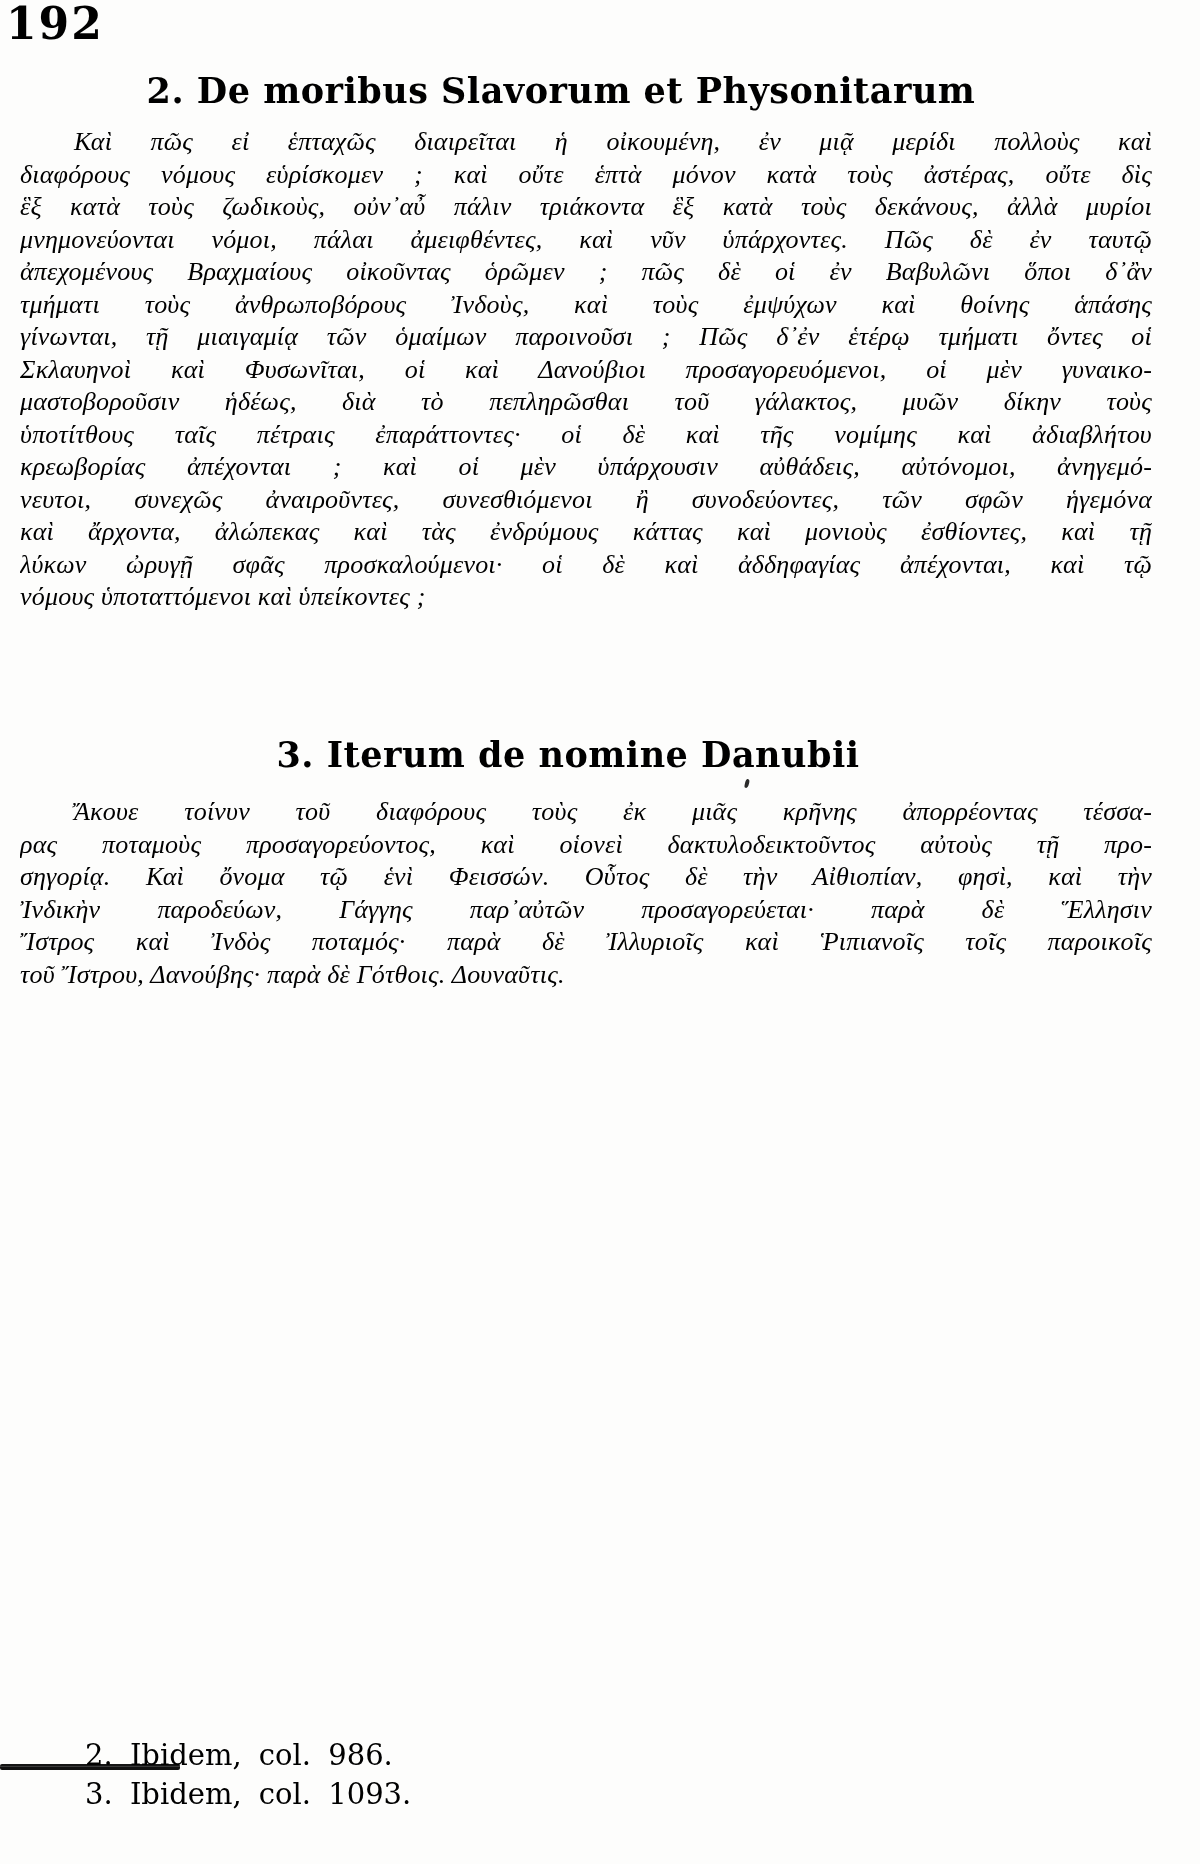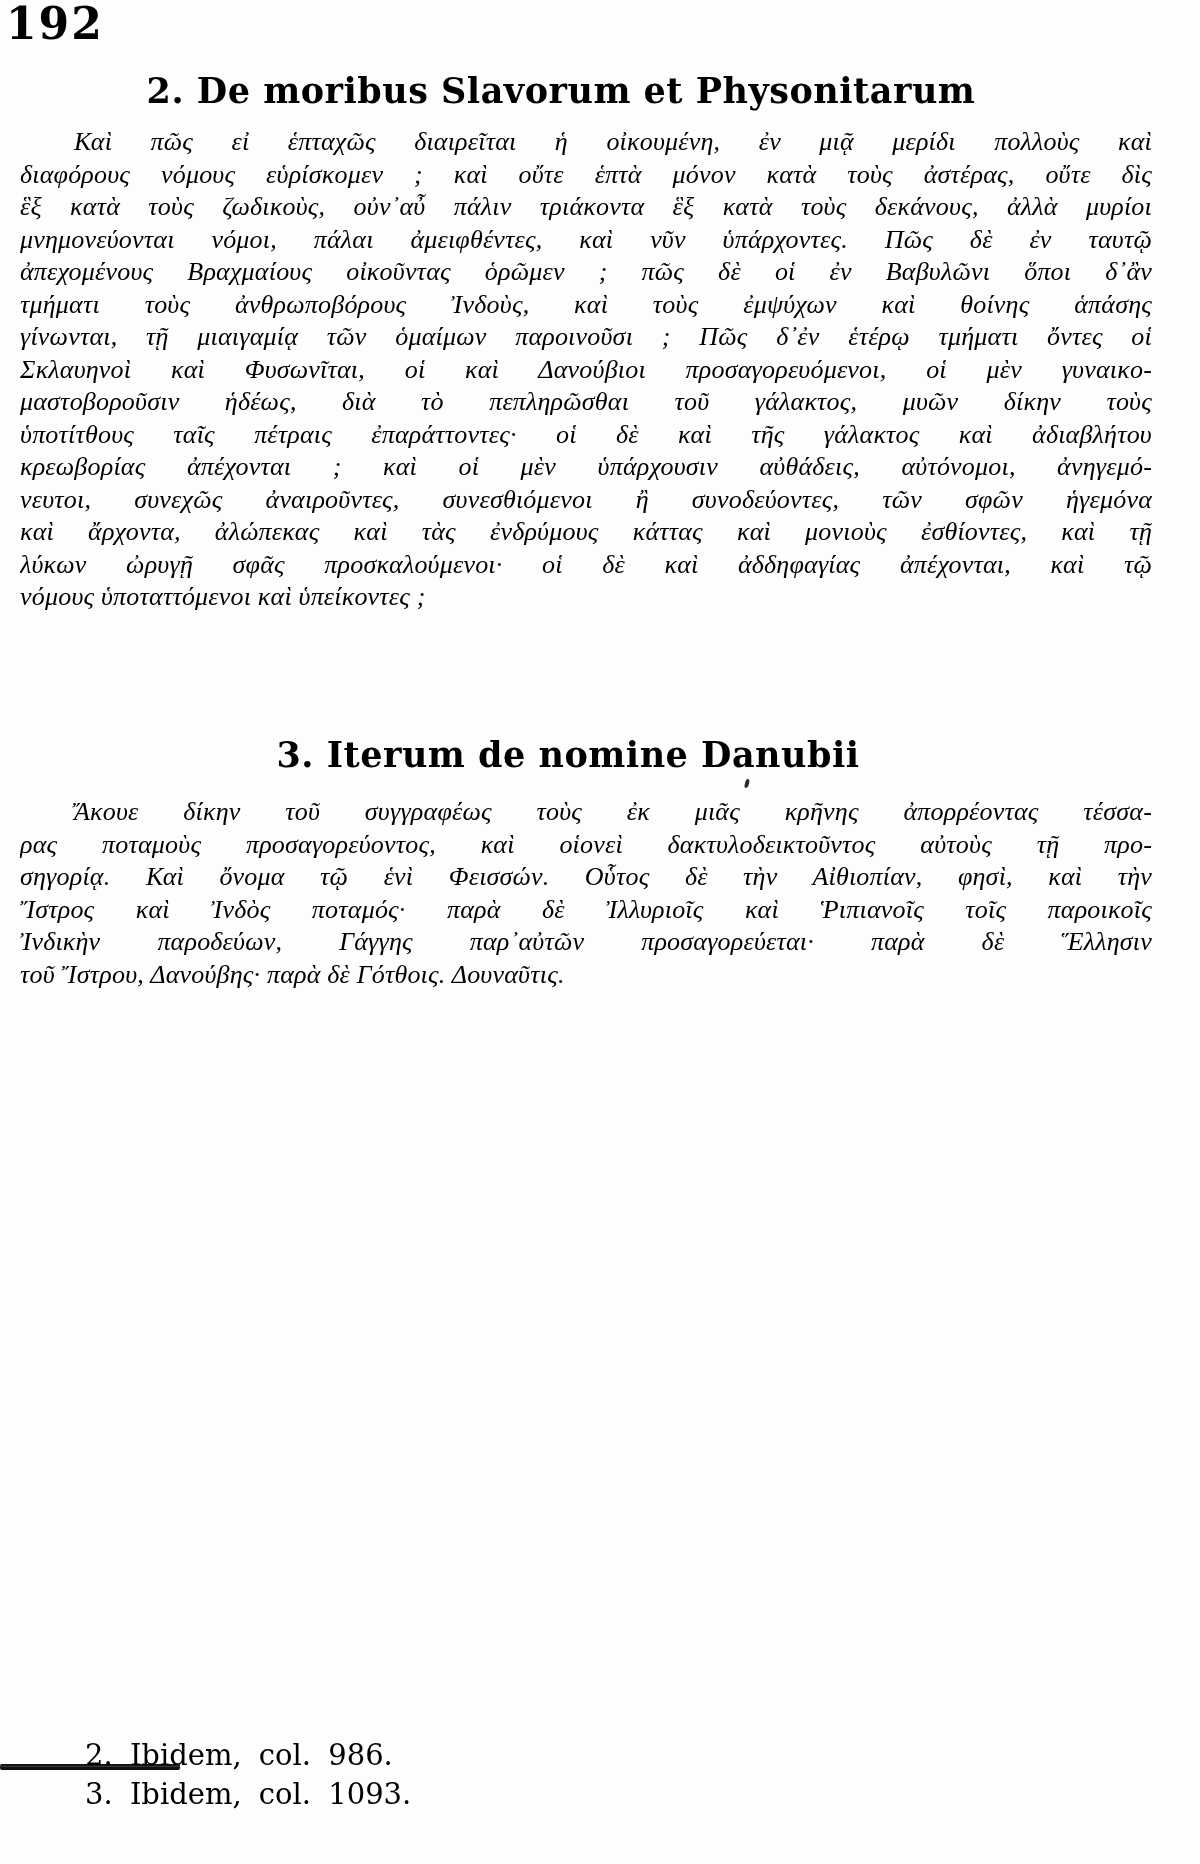--- a/index.html
+++ b/index.html
@@ -95,37 +95,37 @@
   <div class="para para-1">
     <div class="tline first">Καὶ πῶς εἰ ἑπταχῶς διαιρεῖται ἡ οἰκουμένη, ἐν μιᾷ μερίδι πολλοὺς καὶ</div>
     <div class="tline">διαφόρους νόμους εὑρίσκομεν ; καὶ οὔτε ἑπτὰ μόνον κατὰ τοὺς ἀστέρας, οὔτε δὶς</div>
     <div class="tline">ἓξ κατὰ τοὺς ζωδικοὺς, οὐν᾽αὖ πάλιν τριάκοντα ἓξ κατὰ τοὺς δεκάνους, ἀλλὰ μυρίοι</div>
     <div class="tline">μνημονεύονται νόμοι, πάλαι ἀμειφθέντες, καὶ νῦν ὑπάρχοντες. Πῶς δὲ ἐν ταυτῷ</div>
     <div class="tline">ἀπεχομένους Βραχμαίους οἰκοῦντας ὁρῶμεν ; πῶς δὲ οἱ ἐν Βαβυλῶνι ὅποι δ᾽ἂν</div>
     <div class="tline">τμήματι τοὺς ἀνθρωποβόρους Ἰνδοὺς, καὶ τοὺς ἐμψύχων καὶ θοίνης ἁπάσης</div>
     <div class="tline">γίνωνται, τῇ μιαιγαμίᾳ τῶν ὁμαίμων παροινοῦσι ; Πῶς δ᾽ἐν ἑτέρῳ τμήματι ὄντες οἱ</div>
     <div class="tline">Σκλαυηνοὶ καὶ Φυσωνῖται, οἱ καὶ Δανούβιοι προσαγορευόμενοι, οἱ μὲν γυναικο-</div>
     <div class="tline">μαστοβοροῦσιν ἡδέως, διὰ τὸ πεπληρῶσθαι τοῦ γάλακτος, μυῶν δίκην τοὺς</div>
-    <div class="tline">ὑποτίτθους ταῖς πέτραις ἐπαράττοντες· οἱ δὲ καὶ τῆς γάλακτος καὶ ἀδιαβλήτου</div>
+    <div class="tline">ὑποτίτθους ταῖς πέτραις ἐπαράττοντες· οἱ δὲ καὶ τῆς νομίμης καὶ ἀδιαβλήτου</div>
     <div class="tline">κρεωβορίας ἀπέχονται ; καὶ οἱ μὲν ὑπάρχουσιν αὐθάδεις, αὐτόνομοι, ἀνηγεμό-</div>
     <div class="tline">νευτοι, συνεχῶς ἀναιροῦντες, συνεσθιόμενοι ἢ συνοδεύοντες, τῶν σφῶν ἡγεμόνα</div>
     <div class="tline">καὶ ἄρχοντα, ἀλώπεκας καὶ τὰς ἐνδρύμους κάττας καὶ μονιοὺς ἐσθίοντες, καὶ τῇ</div>
     <div class="tline">λύκων ὠρυγῇ σφᾶς προσκαλούμενοι· οἱ δὲ καὶ ἀδδηφαγίας ἀπέχονται, καὶ τῷ</div>
     <div class="tline last">νόμους ὑποταττόμενοι καὶ ὑπείκοντες ;</div>
   </div>
 
   <div class="heading heading-3">3. Iterum de nomine Danubii</div>
   <div class="ink-speck"></div>
 
   <div class="para para-2">
-    <div class="tline first">Ἄκουε δίκην τοῦ συγγραφέως τοὺς ἐκ μιᾶς κρῆνης ἀπορρέοντας τέσσα-</div>
+    <div class="tline first">Ἄκουε τοίνυν τοῦ διαφόρους τοὺς ἐκ μιᾶς κρῆνης ἀπορρέοντας τέσσα-</div>
     <div class="tline">ρας ποταμοὺς προσαγορεύοντος, καὶ οἱονεὶ δακτυλοδεικτοῦντος αὐτοὺς τῇ προ-</div>
     <div class="tline">σηγορίᾳ. Καὶ ὄνομα τῷ ἑνὶ Φεισσών. Οὗτος δὲ τὴν Αἰθιοπίαν, φησὶ, καὶ τὴν</div>
+    <div class="tline">Ἰνδικὴν παροδεύων, Γάγγης παρ᾽αὐτῶν προσαγορεύεται· παρὰ δὲ Ἕλλησιν</div>
     <div class="tline">Ἴστρος καὶ Ἰνδὸς ποταμός· παρὰ δὲ Ἰλλυριοῖς καὶ Ῥιπιανοῖς τοῖς παροικοῖς</div>
-    <div class="tline">Ἰνδικὴν παροδεύων, Γάγγης παρ᾽αὐτῶν προσαγορεύεται· παρὰ δὲ Ἕλλησιν</div>
     <div class="tline last">τοῦ Ἴστρου, Δανούβης· παρὰ δὲ Γότθοις. Δουναῦτις.</div>
   </div>
 
   <div class="fn-rule"></div>
 
   <div class="footnotes">
     <div>2. Ibidem, col. 986.</div>
     <div>3. Ibidem, col. 1093.</div>
   </div>
 

